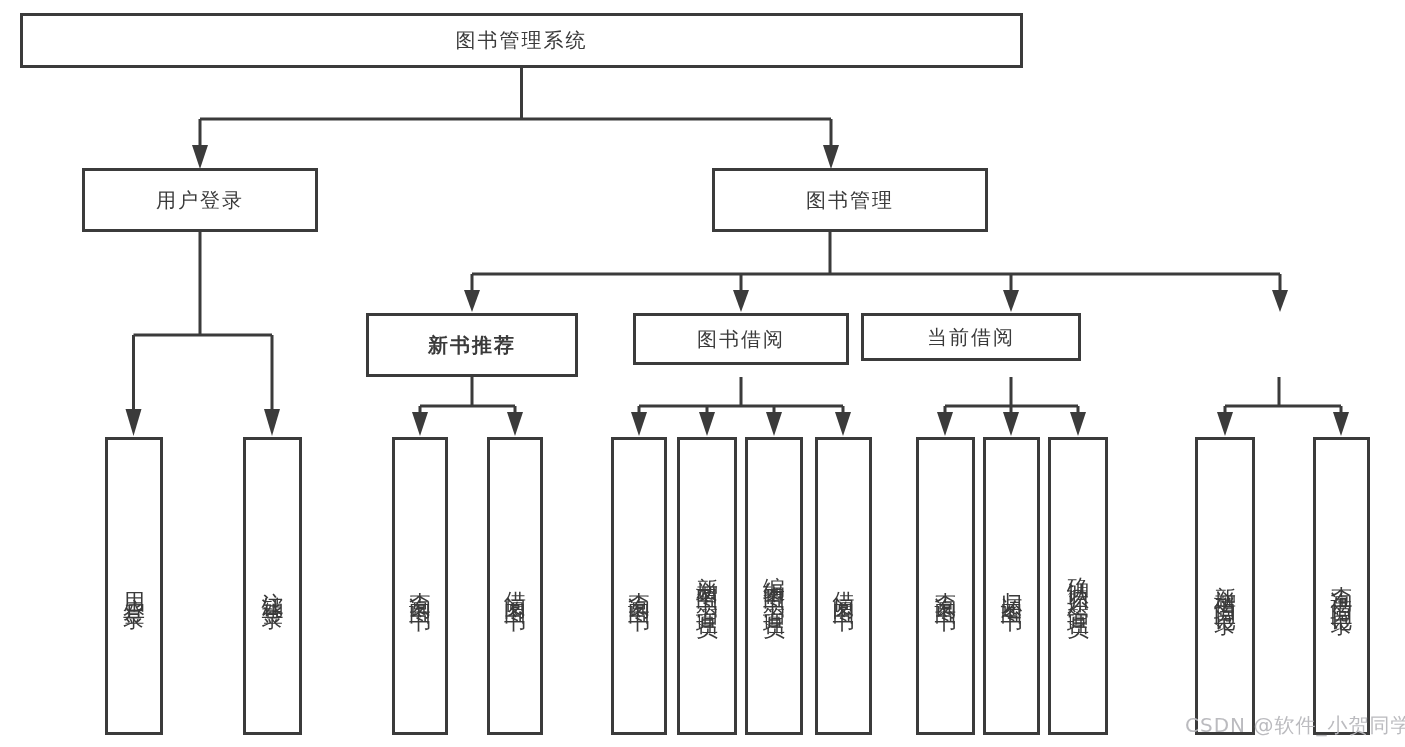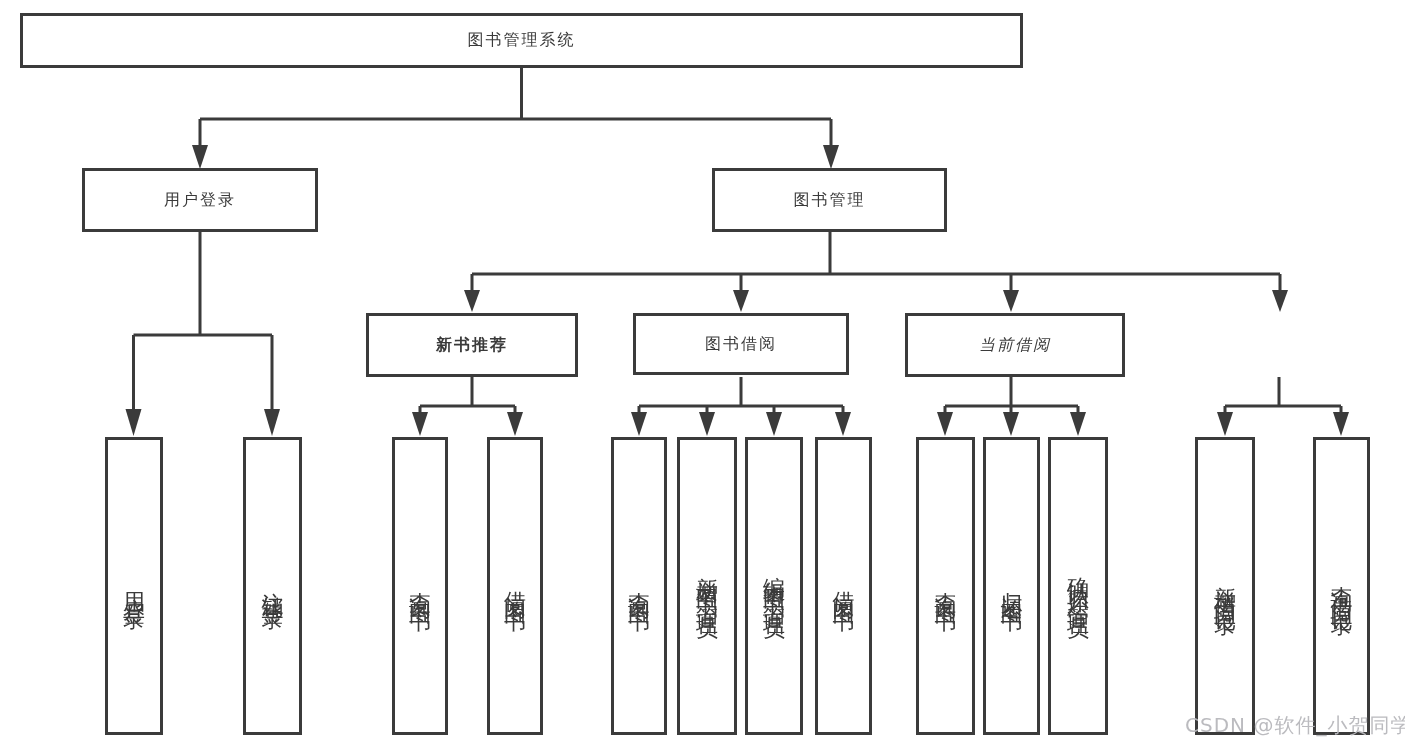--- a/index.html
+++ b/index.html
@@ -14,21 +14,21 @@
     position:absolute;
     box-sizing:border-box;
     background:#ffffff;
     border:3px solid #3b3b3b;
     display:flex;
     align-items:center;
     justify-content:center;
     color:#3a3a3a;
   }
   .h-label{
-    font-size:16px;
+    font-size:20px;
     letter-spacing:2px;
     white-space:nowrap;
   }
   .v-label{
     writing-mode:vertical-rl;
     text-orientation:mixed;
     font-size:22px;
     letter-spacing:6px;
     line-height:1;
   }
@@ -105,31 +105,31 @@
     </g>
   </svg>
 
   <div class="node" style="left:20px;top:13px;width:1003px;height:55px;">
     <span class="h-label">图书管理系统</span>
   </div>
 
   <div class="node" style="left:82px;top:168px;width:236px;height:64px;">
     <span class="h-label">用户登录</span>
   </div>
-  <div class="node" style="left:712px;top:168px;width:235px;height:64px;align-items:center;">
+  <div class="node" style="left:712px;top:168px;width:276px;height:64px;align-items:center;">
     <span class="h-label">图书管理</span>
   </div>
 
   <div class="node" style="left:366px;top:313px;width:212px;height:64px;font-weight:bold;">
     <span class="h-label">新书推荐</span>
   </div>
-  <div class="node" style="left:633px;top:313px;width:216px;height:62px;">
+  <div class="node" style="left:633px;top:313px;width:216px;height:52px;">
     <span class="h-label">图书借阅</span>
   </div>
-  <div class="node" style="left:905px;top:313px;width:220px;height:64px;font-style:italic;">
+  <div class="node" style="left:861px;top:313px;width:220px;height:48px;">
     <span class="h-label">当前借阅</span>
   </div>
 
   <div class="node leaf" style="left:105px;width:58px;">
     <span class="v-label">用户登录</span>
   </div>
   <div class="node leaf" style="left:243px;width:59px;">
     <span class="v-label">注销登录</span>
   </div>
 

